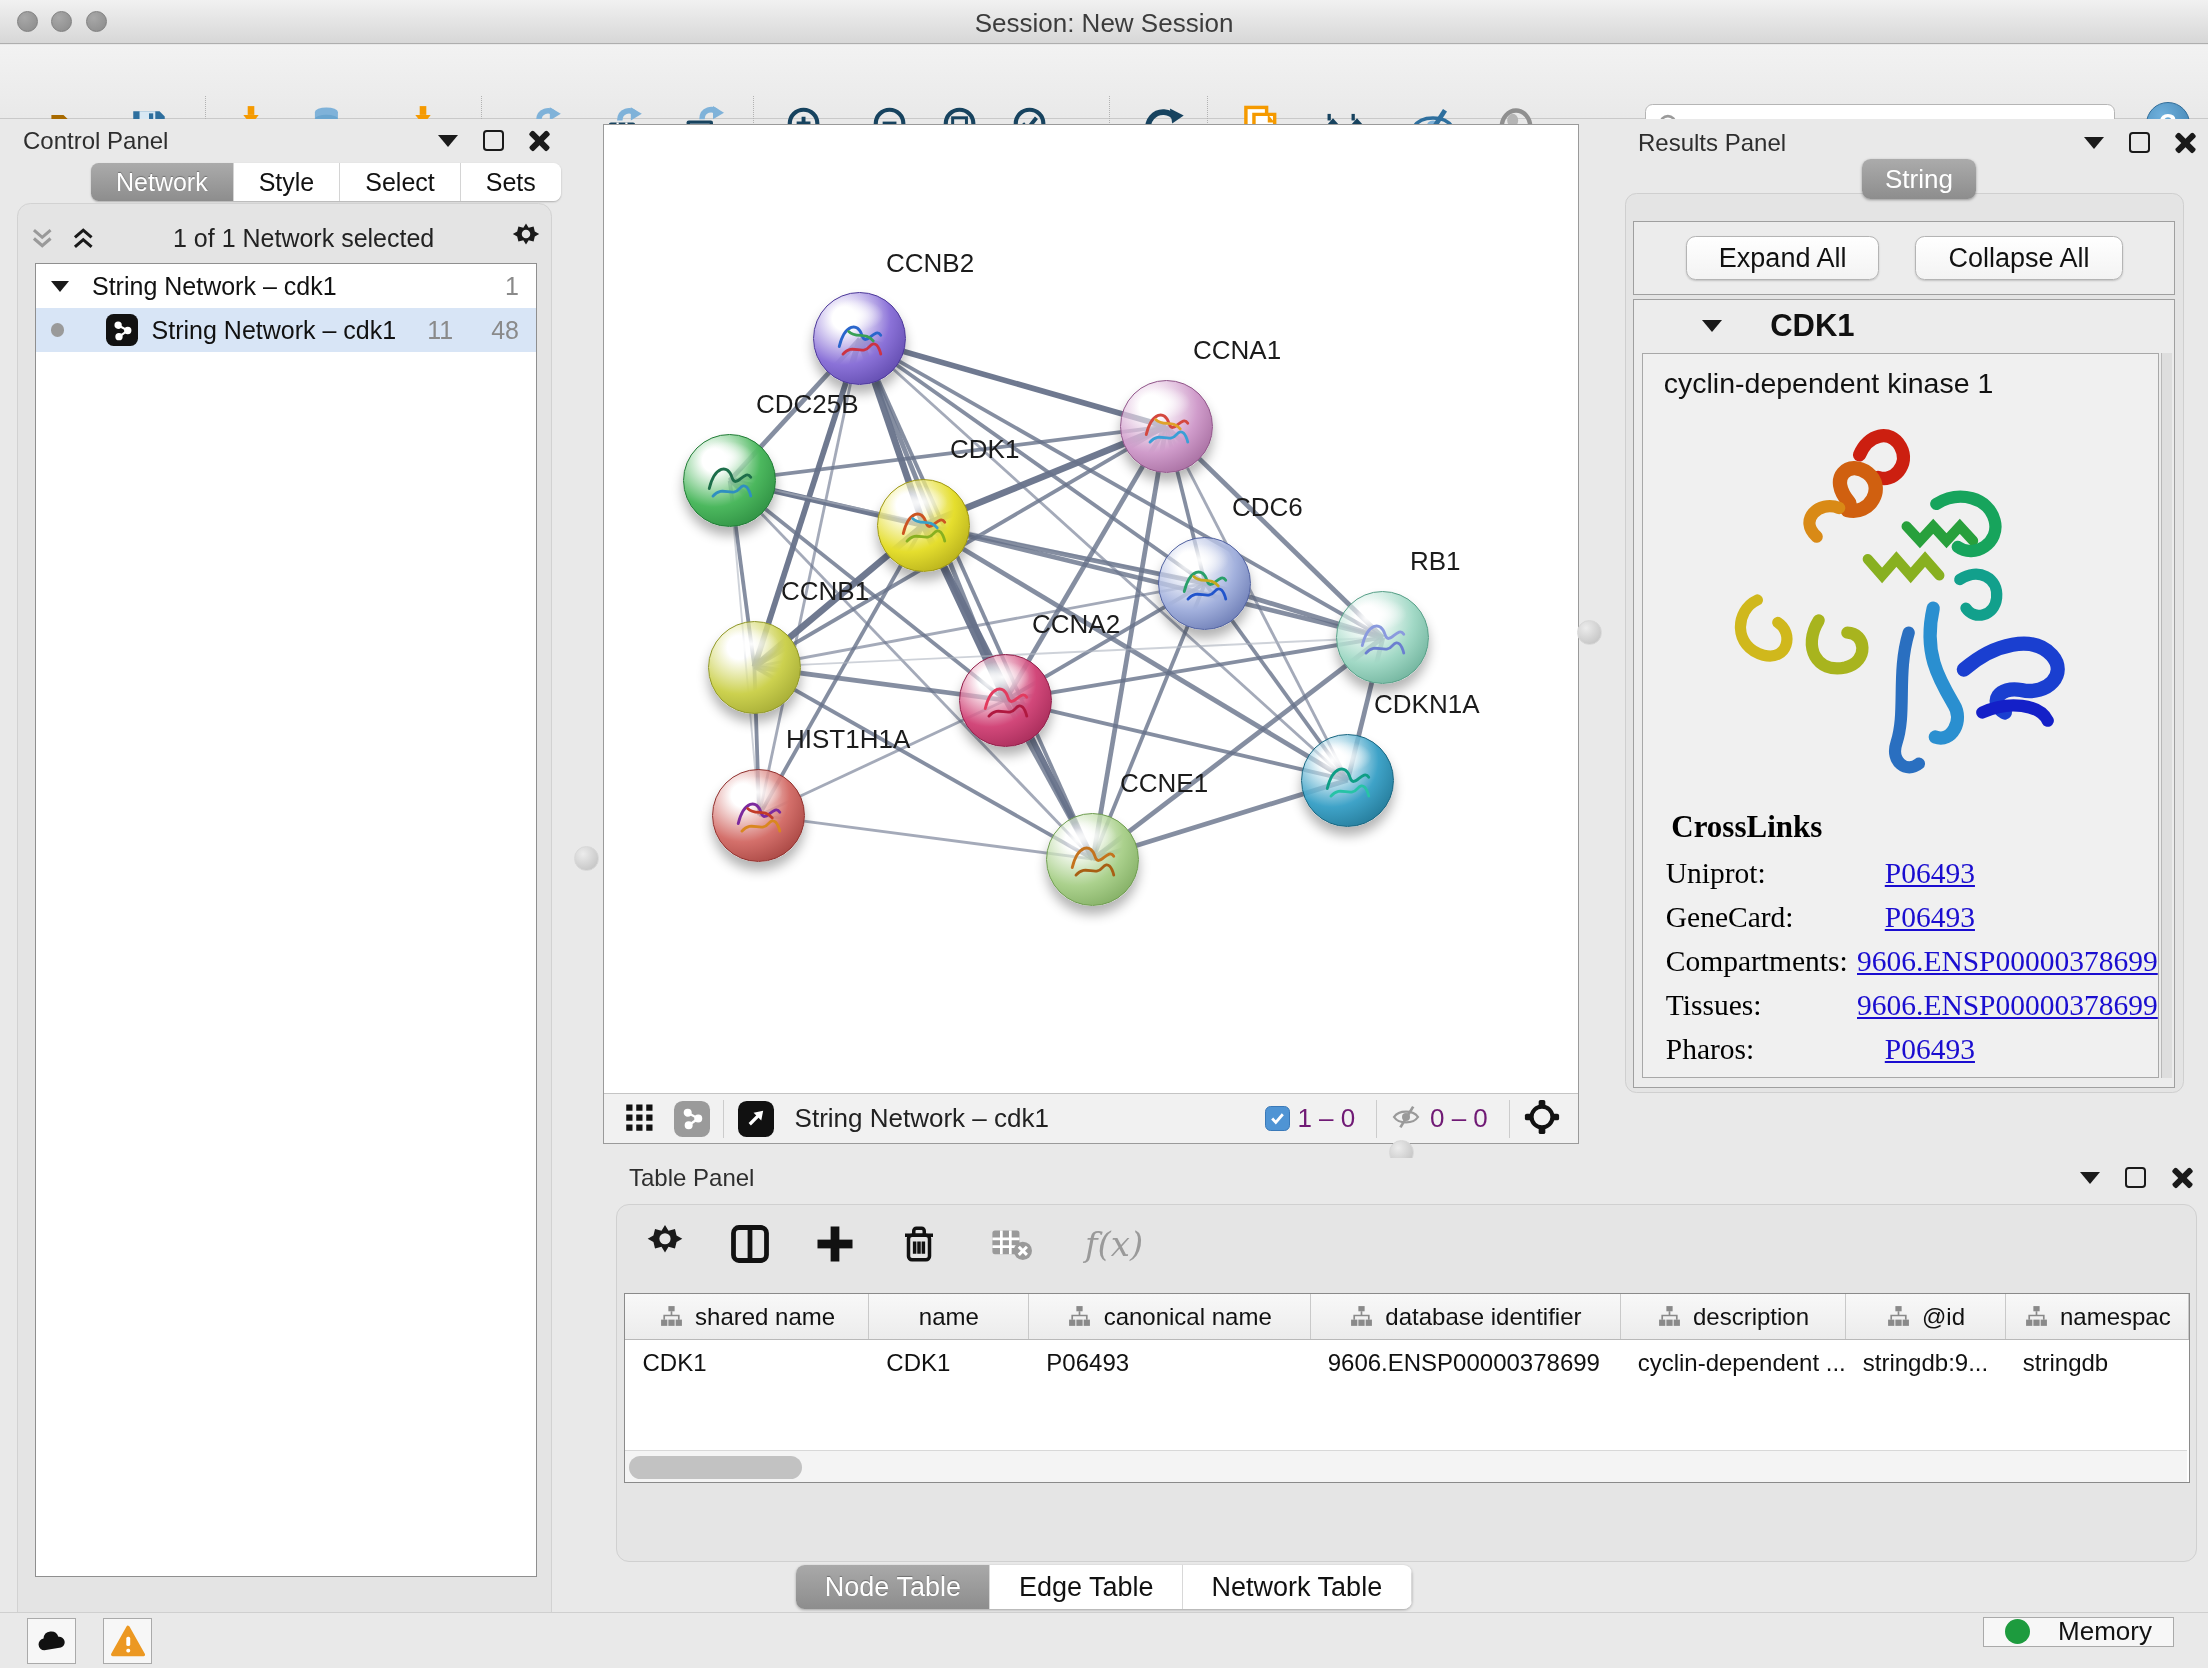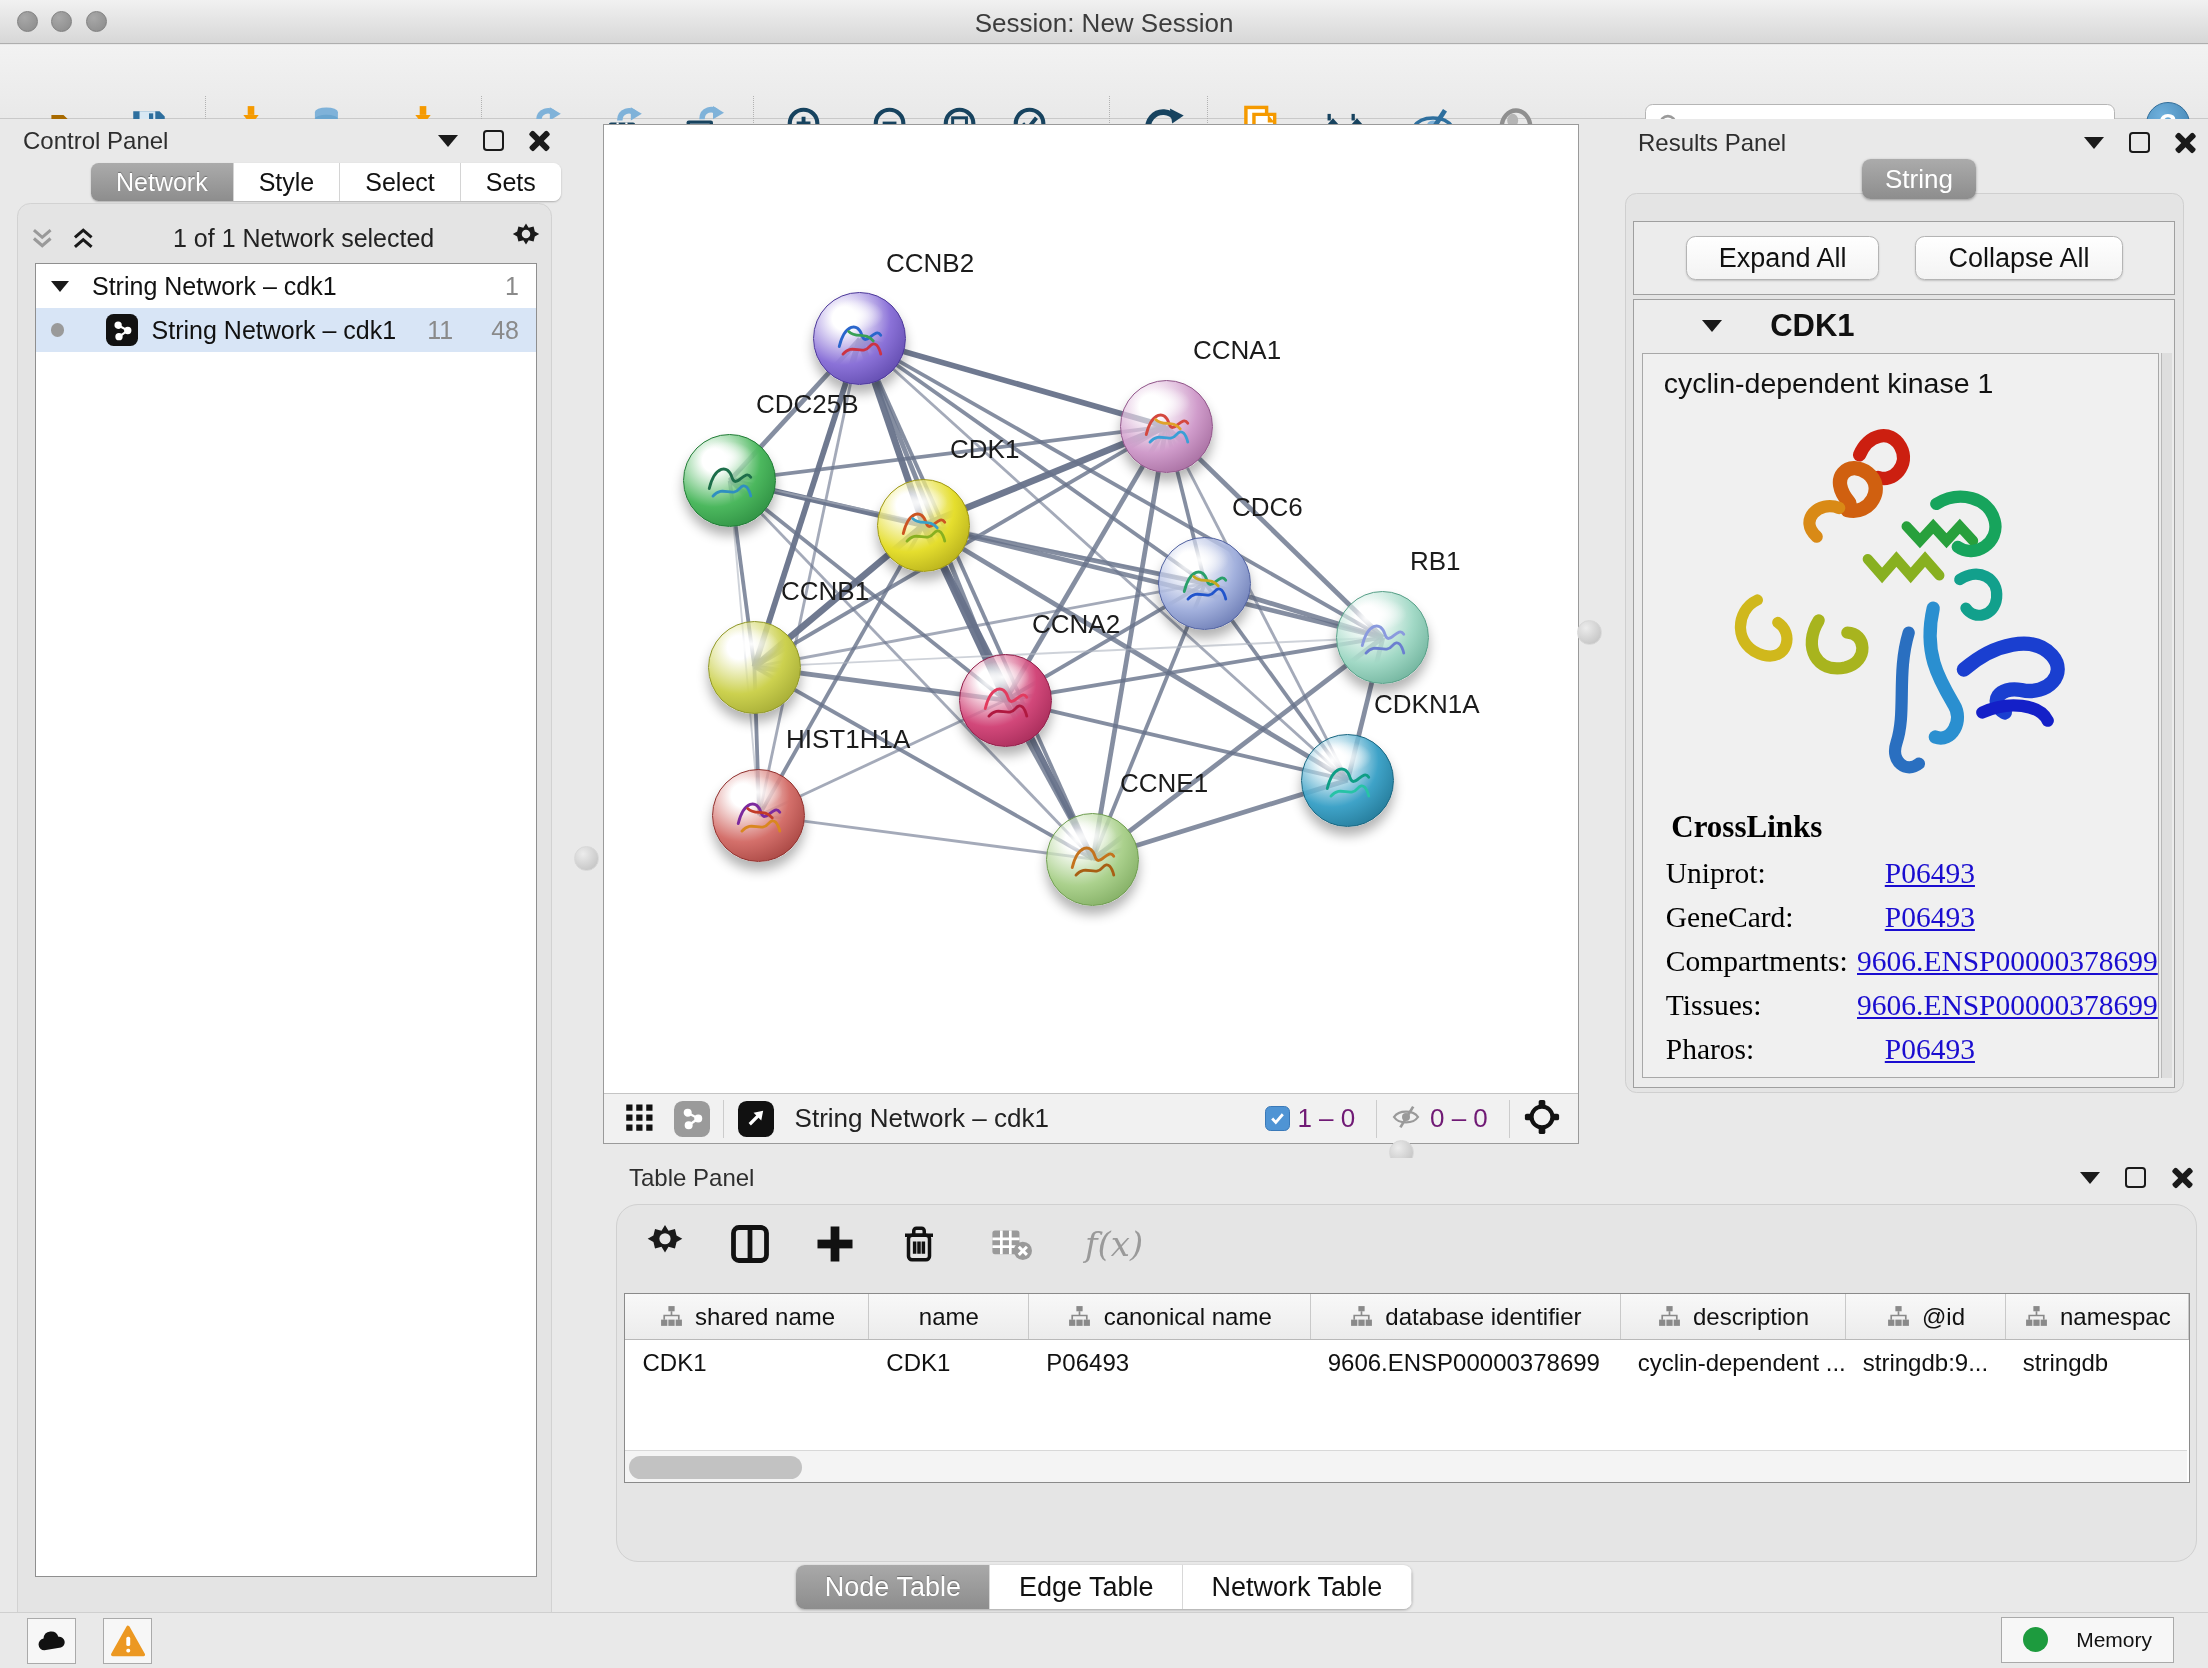--- a/index.html
+++ b/index.html
@@ -111,21 +111,21 @@
   .xl-title { font-family:"Liberation Serif", serif; font-weight:bold; font-size:31px; color:#000;
     margin:13.3px 0 5.7px 28.5px; }
   .xrow { display:flex; font-family:"Liberation Serif", serif; font-size:29.5px; height:44px; align-items:center; }
   .xlabel { width:219px; margin-left:23px; color:#000; }
   .xvalue { color:#1a0dd0; text-decoration:underline; }
 
   
   .table-panel { position:absolute; left:614px; top:1158px; width:1586px; height:447px; background:#e9e9e9; }
   .tp-head { position:absolute; left:15px; right:7.6px; top:5.7px; display:flex; justify-content:space-between; align-items:center; }
   .tp-group { position:absolute; left:1.9px; top:46px; width:1581px; height:358px;
-    background:#e5e5e5; border:1px solid #d0d0d0; border-radius:22px; }
+    background:#e5e5e5; border:1px solid #d0d0d0; border-radius:13px; }
   .tp-toolbar { position:absolute; left:27px; top:17px; display:flex; align-items:center; gap:42px; }
   .tp-tool { background:none; border:none; display:flex; align-items:center; cursor:pointer; }
   .fx { font-family:"DejaVu Serif", serif; font-style:italic; font-size:34px; color:#9a9a9a; }
   .dtable { position:absolute; left:7.6px; top:88px; width:1566px; height:190px; background:#fff; border:1.9px solid #8a8a8a; }
   .thead { display:flex; height:46px; background:linear-gradient(#f8f8f8,#ececec); border-bottom:1.9px solid #b9b9b9; }
   .th { display:flex; align-items:center; justify-content:center; gap:11.4px; font-size:24px; color:#111;
     border-right:1px solid #c9c9c9; overflow:hidden; }
   .tr { display:flex; height:45px; }
   .td { display:flex; align-items:center; font-size:24px; color:#111; padding-left:17px; overflow:hidden; white-space:nowrap; }
   .hscroll { position:absolute; left:0; bottom:0; width:1562px; height:32px; background:#f4f4f4; border-top:1px solid #d8d8d8; }
@@ -134,22 +134,22 @@
   .ttab { height:44px; padding:0 28.5px; font-size:27px; background:#fff; color:#111; border:none;
     border-right:1px solid #d8d8d8; display:flex; align-items:center; cursor:pointer; }
   .ttabs-wrap { display:flex; border-radius:8.6px; overflow:hidden; box-shadow:0 1px 2.9px rgba(0,0,0,.3); }
   .ttab.sel { background:linear-gradient(#a9a9a9,#8d8d8d); color:#fff; text-shadow:0 -1px 1px rgba(0,0,0,.3); }
 
   
   .statusbar { position:absolute; left:0; top:1612px; width:2208px; height:56px; background:#e9e9e9;
     border-top:1px solid #cfcfcf; display:flex; align-items:center; }
   .sb-btn { width:49px; height:46px; background:#f7f7f7; border:1.9px solid #aaaaaa;
     display:flex; align-items:center; justify-content:center; margin-left:27px; cursor:pointer; }
-  .memory-btn { position:absolute; right:34px; top:3.8px; height:46px; padding:0 21px; background:#f7f7f7;
-    border:1.9px solid #aaaaaa; display:flex; align-items:center; gap:28px; font-size:21px; color:#111; cursor:pointer; }
+  .memory-btn { position:absolute; right:34px; top:3.8px; height:30px; padding:0 21px; background:#f7f7f7;
+    border:1.9px solid #aaaaaa; display:flex; align-items:center; gap:28px; font-size:26px; color:#111; cursor:pointer; }
   .memdot { width:25px; height:25px; border-radius:50%; background:#1d9b3e; }
 </style>
 </head>
 <body>
 
 <div class="app">
 
   <div class="titlebar">
     <div class="traffic">
       <span class="dot"></span>

